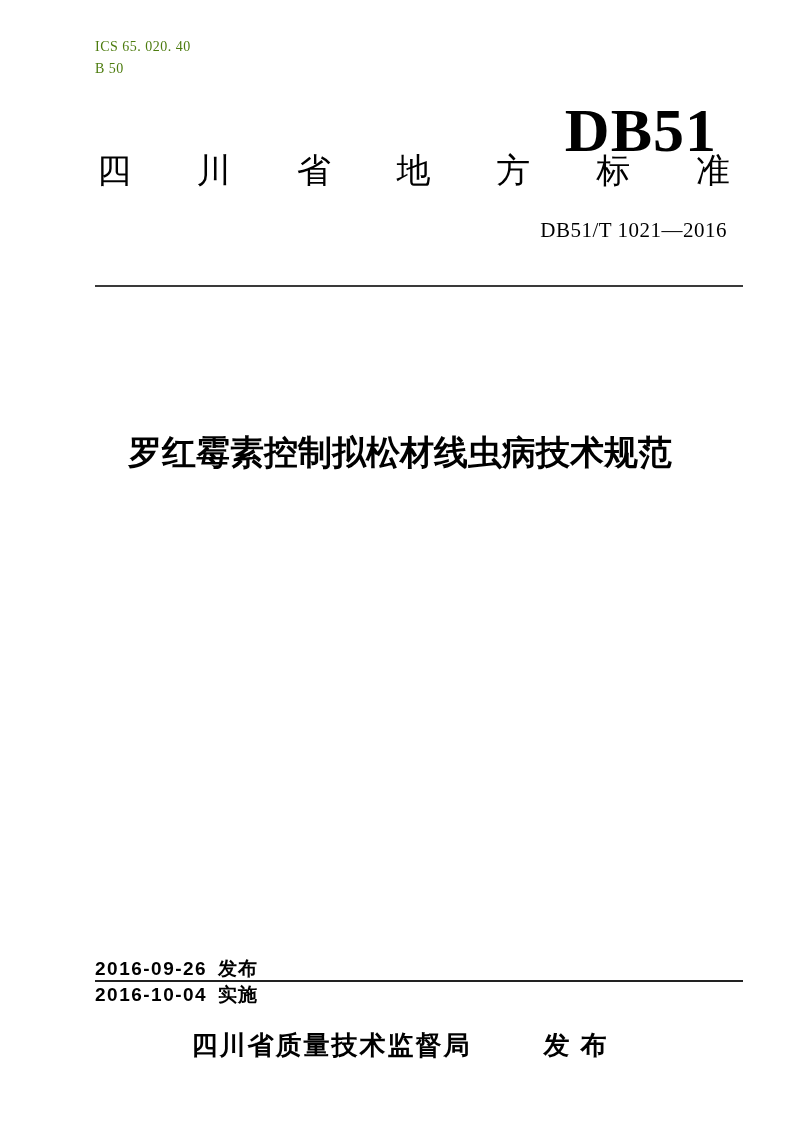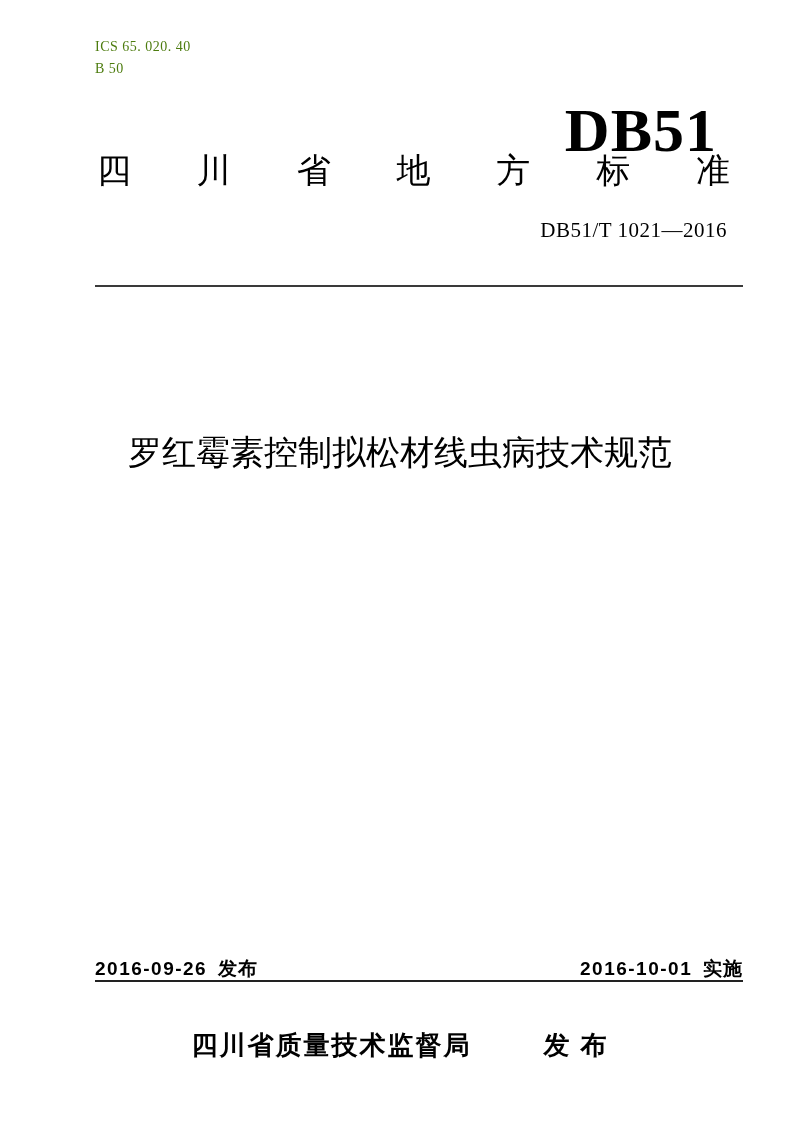--- a/index.html
+++ b/index.html
@@ -69,38 +69,39 @@
   .rule-top { top: 285px; background: #3a3a3a; }
   .rule-bottom { top: 980px; background: #222222; }
   
   .doc-title {
     position: absolute;
     left: 0;
     right: 0;
     top: 433px;
     text-align: center;
     font-size: 34px;
-    font-weight: 400;
+    font-weight: 700;
     letter-spacing: 0px;
     line-height: 38px;
     color: #000;
   }
   
   .dates-row {
     position: absolute;
     left: 95px;
     top: 956px;
     width: 648px;
     display: flex;
     justify-content: space-between;
     align-items: baseline;
     font-size: 19px;
     font-weight: 700;
     letter-spacing: 1.5px;
     color: #000;
+    flex-direction: column;
   }
   .date-group { white-space: nowrap; }
   .date-group .date-label { margin-left: 4px; letter-spacing: 1px; }
   
   .publisher-row {
     position: absolute;
     left: 0;
     right: 0;
     top: 1028px;
     display: flex;
@@ -141,21 +142,21 @@
   <div class="rule rule-top"></div>
 
   <div class="doc-title">罗红霉素控制拟松材线虫病技术规范</div>
 
   <div class="dates-row">
     <div class="date-group">
       <span>2016-09-26</span>
       <span class="date-label">发布</span>
     </div>
     <div class="date-group">
-      <span>2016-10-01</span>
+      <span>2016-10-04</span>
       <span class="date-label">实施</span>
     </div>
   </div>
 
   <div class="rule rule-bottom"></div>
 
   <div class="publisher-row">
     <span class="publisher-name">四川省质量技术监督局</span>
     <span class="publish-action">发 布</span>
   </div>

